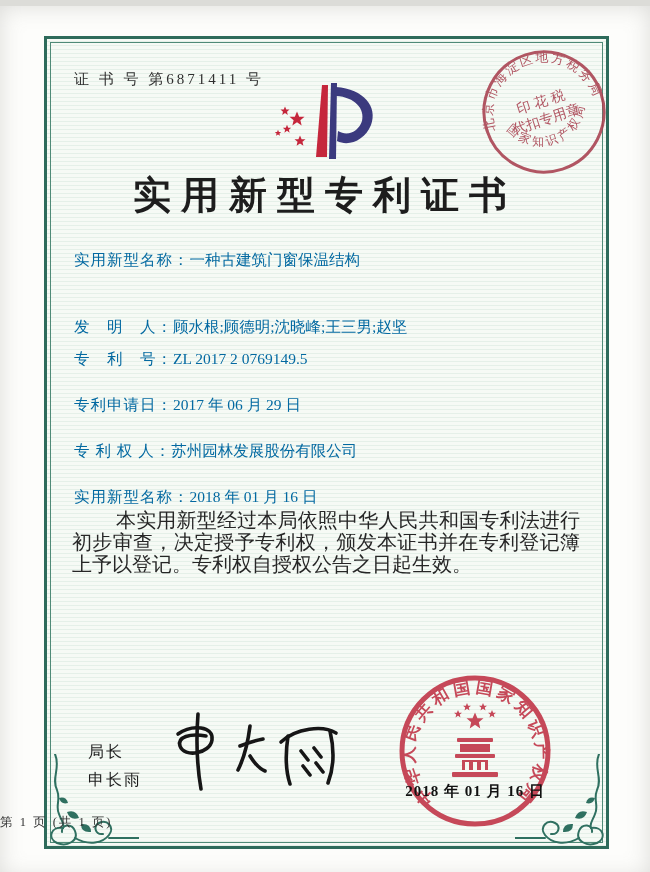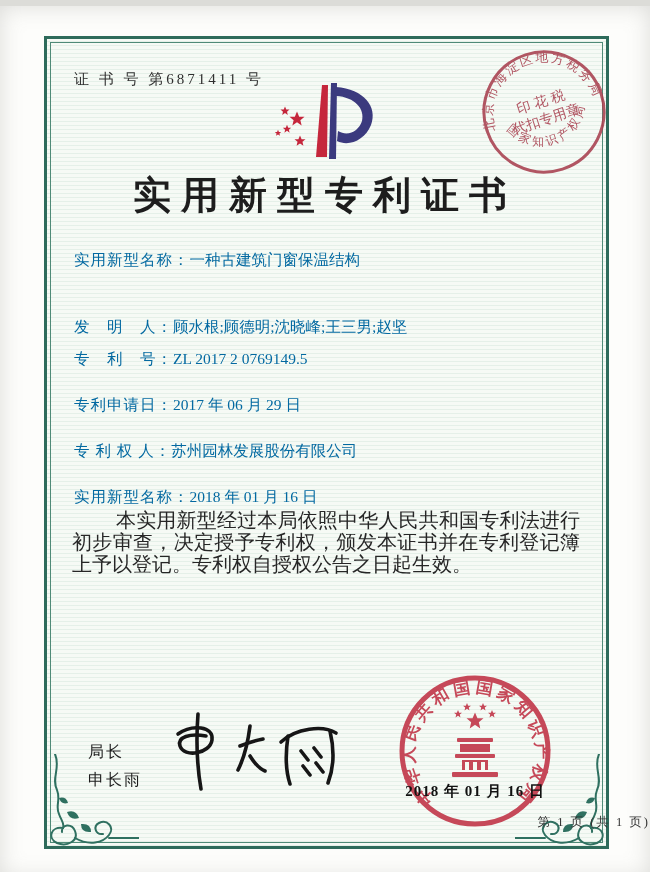--- a/index.html
+++ b/index.html
@@ -50,21 +50,21 @@
     font-family:"Liberation Sans","DejaVu Sans",sans-serif;letter-spacing:2px;text-align:right;}
   .signature{position:absolute;left:158px;top:698px;width:205px;height:100px;}
   .office-seal{position:absolute;left:396px;top:666px;width:158px;height:158px;opacity:.92;}
   .office-seal text{fill:#c23a4c;font-weight:bold;}
   .seal-ring{fill:none;stroke:#c23a4c;stroke-width:5;}
   .seal-date{
     position:absolute;left:382px;top:776px;width:186px;text-align:center;
     font-size:15px;color:#111;letter-spacing:1px;font-weight:bold;white-space:nowrap;
   }
   .footer{
-    position:absolute;left:0;top:808px;width:650px;text-align:right;
+    position:absolute;left:0;top:808px;width:650px;text-align:left;
     font-size:12.5px;letter-spacing:2px;color:#333;
   }
   .ornament{position:absolute;width:92px;height:92px;}
   .orn-left{left:47px;top:748px;}
   .orn-right{right:43px;top:748px;transform:scaleX(-1);}
   .orn-stroke{fill:none;stroke:#2f7060;stroke-width:2;stroke-linecap:round;}
   .orn-fill{fill:#2f7060;}
 </style>
 </head>
 <body>

